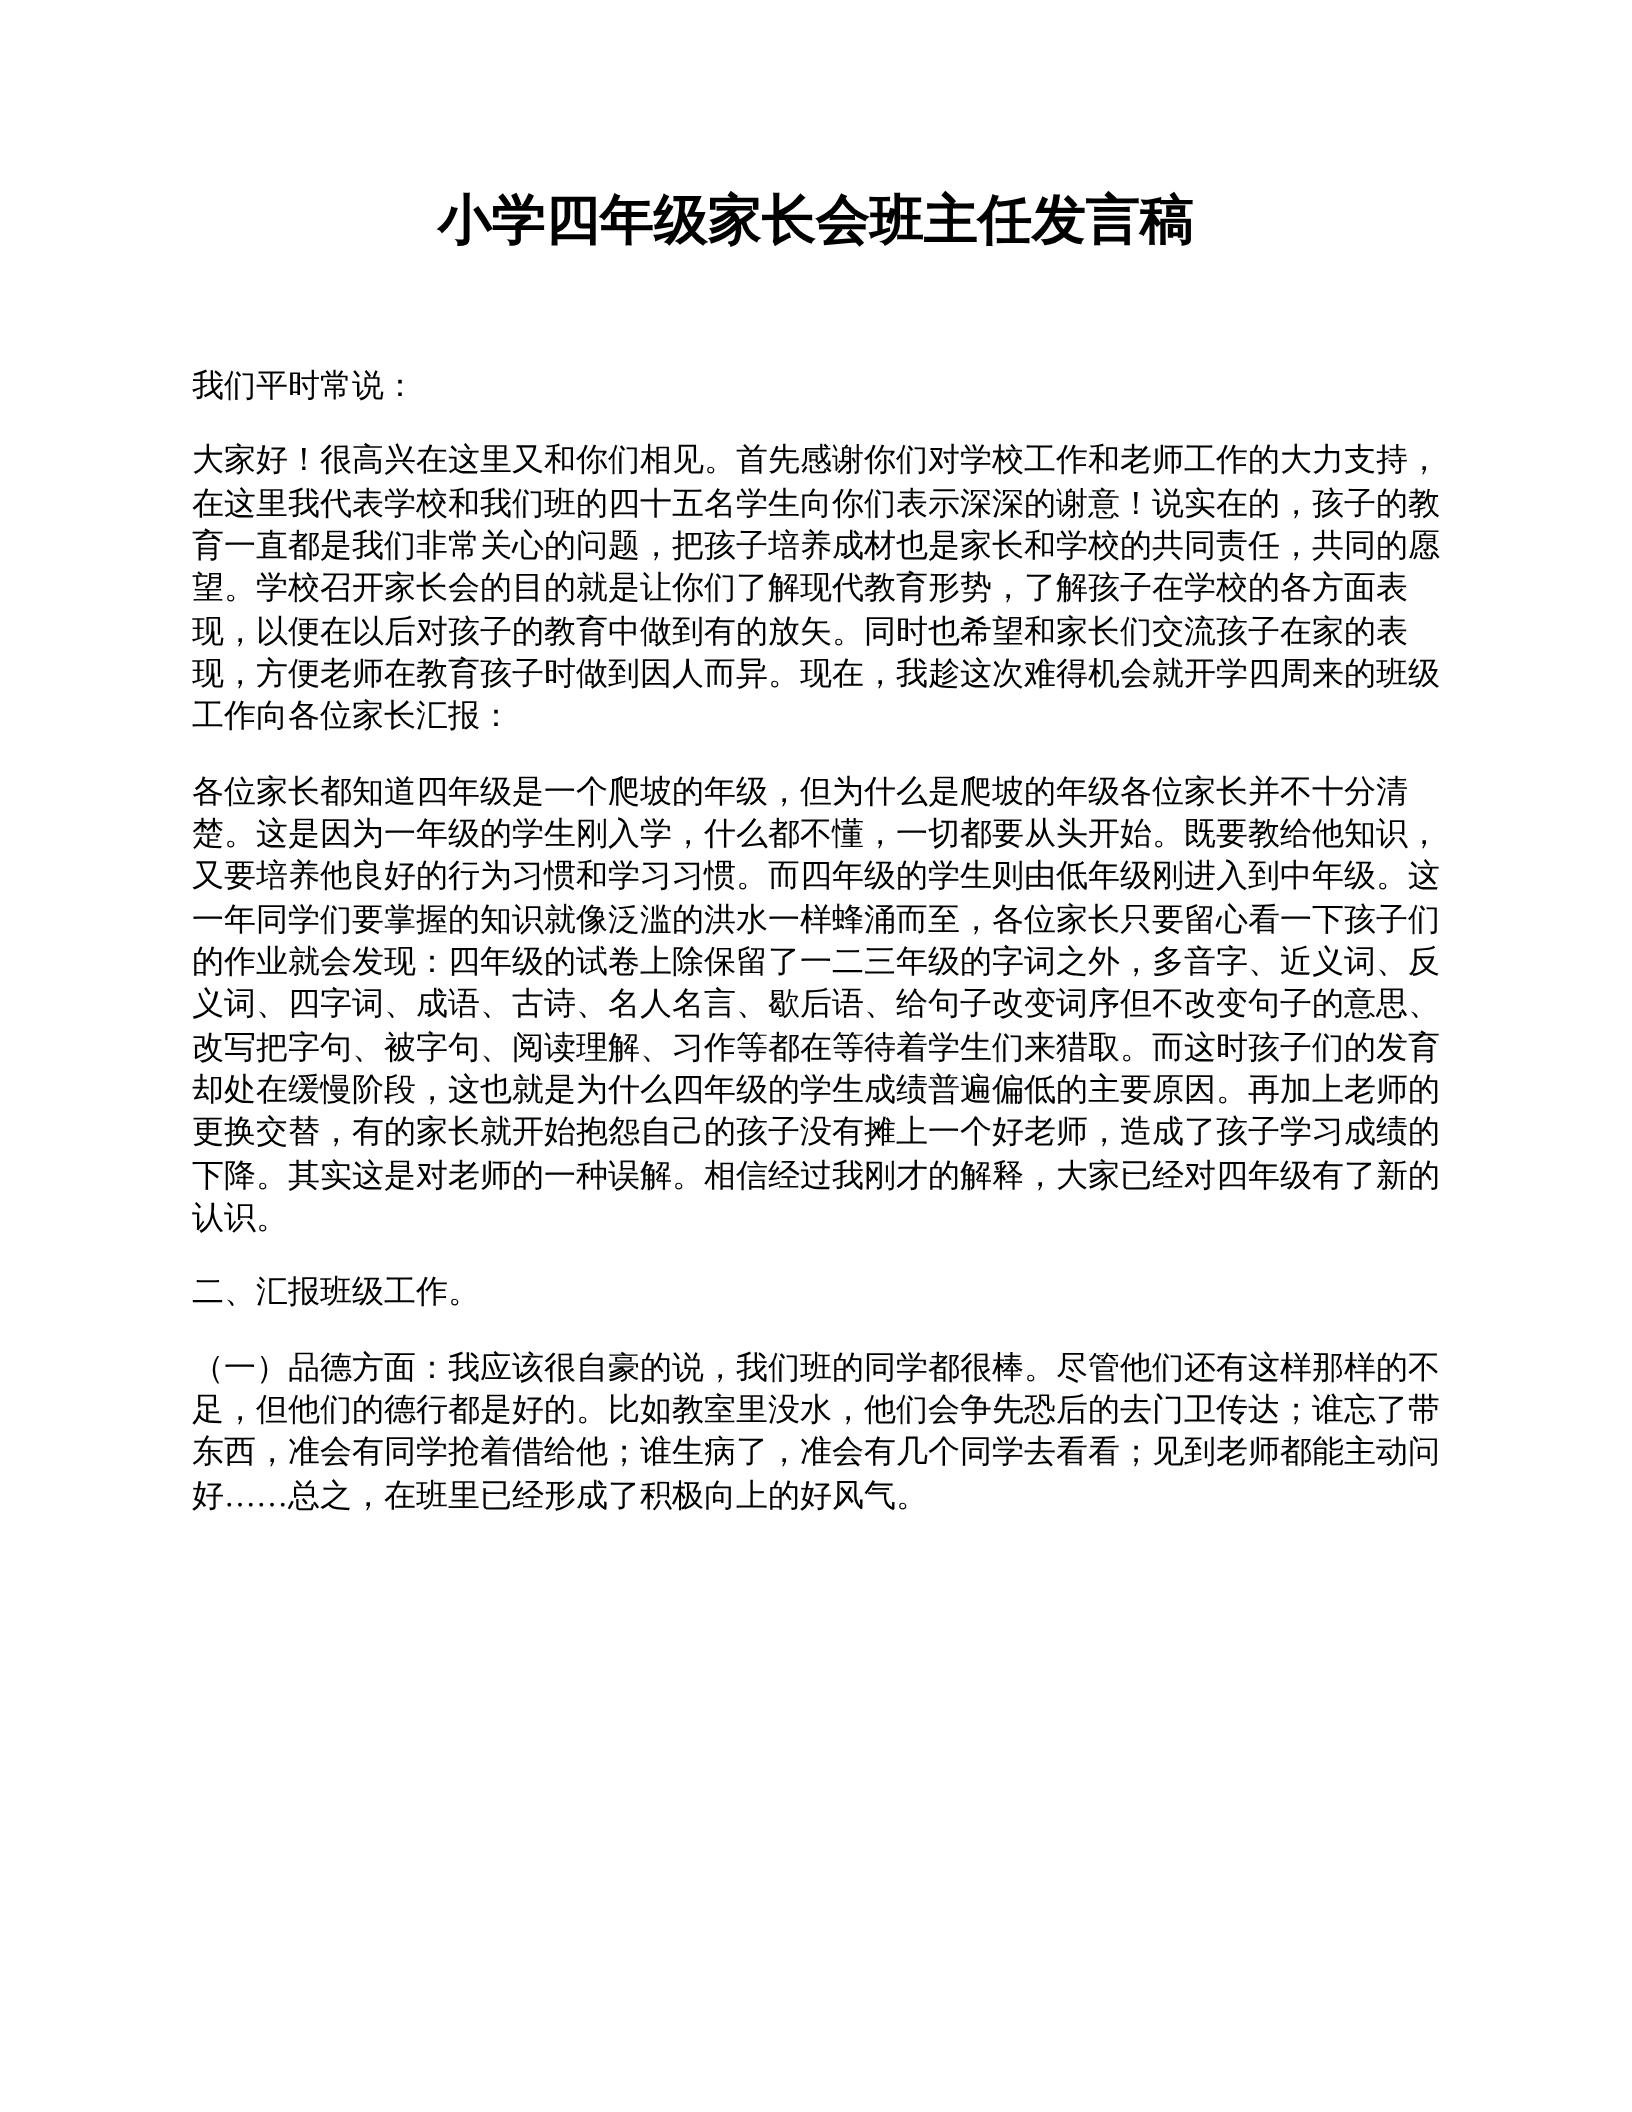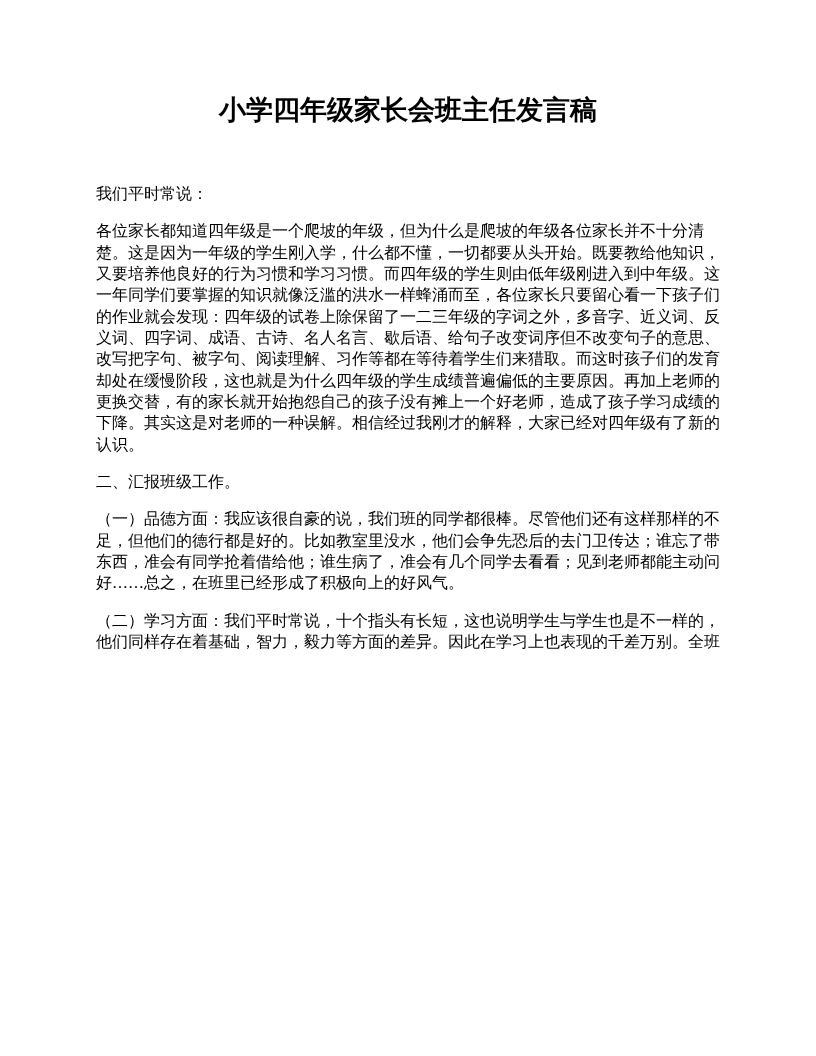--- a/index.html
+++ b/index.html
@@ -35,23 +35,23 @@
   }
 </style>
 </head>
 <body>
 
 <div class="page">
   <h1 class="doc-title">小学四年级家长会班主任发言稿</h1>
 
   <p class="body-text">我们平时常说：</p>
 
+  <p class="body-text">大家好！很高兴在这里又和你们相见。首先感谢你们对学校工作和老师工作的大力支持，在这里我代表学校和我们班的四十五名学生向你们表示深深的谢意！说实在的，孩子的教育一直都是我们非常关心的问题，把孩子培养成材也是家长和学校的共同责任，共同的愿望。学校召开家长会的目的就是让你们了解现代教育形势，了解孩子在学校的各方面表现，以便在以后对孩子的教育中做到有的放矢。同时也希望和家长们交流孩子在家的表现，方便老师在教育孩子时做到因人而异。现在，我趁这次难得机会就开学四周来的班级工作向各位家长汇报：</p>
 
 
   <p class="body-text">各位家长都知道四年级是一个爬坡的年级，但为什么是爬坡的年级各位家长并不十分清楚。这是因为一年级的学生刚入学，什么都不懂，一切都要从头开始。既要教给他知识，又要培养他良好的行为习惯和学习习惯。而四年级的学生则由低年级刚进入到中年级。这一年同学们要掌握的知识就像泛滥的洪水一样蜂涌而至，各位家长只要留心看一下孩子们的作业就会发现：四年级的试卷上除保留了一二三年级的字词之外，多音字、近义词、反义词、四字词、成语、古诗、名人名言、歇后语、给句子改变词序但不改变句子的意思、改写把字句、被字句、阅读理解、习作等都在等待着学生们来猎取。而这时孩子们的发育却处在缓慢阶段，这也就是为什么四年级的学生成绩普遍偏低的主要原因。再加上老师的更换交替，有的家长就开始抱怨自己的孩子没有摊上一个好老师，造成了孩子学习成绩的下降。其实这是对老师的一种误解。相信经过我刚才的解释，大家已经对四年级有了新的认识。</p>
 
   <p class="body-text">二、汇报班级工作。</p>
 
 
   <p class="body-text">（一）品德方面：我应该很自豪的说，我们班的同学都很棒。尽管他们还有这样那样的不足，但他们的德行都是好的。比如教室里没水，他们会争先恐后的去门卫传达；谁忘了带东西，准会有同学抢着借给他；谁生病了，准会有几个同学去看看；见到老师都能主动问好……总之，在班里已经形成了积极向上的好风气。</p>
 
-  <p class="body-text">（二）学习方面：我们平时常说，十个指头有长短，这也说明学生与学生也是不一样的，他们同样存在着基础，智力，毅力等方面的差异。因此在学习上也表现的千差万别。全班</p>
 </div>
 
 </body></html>

